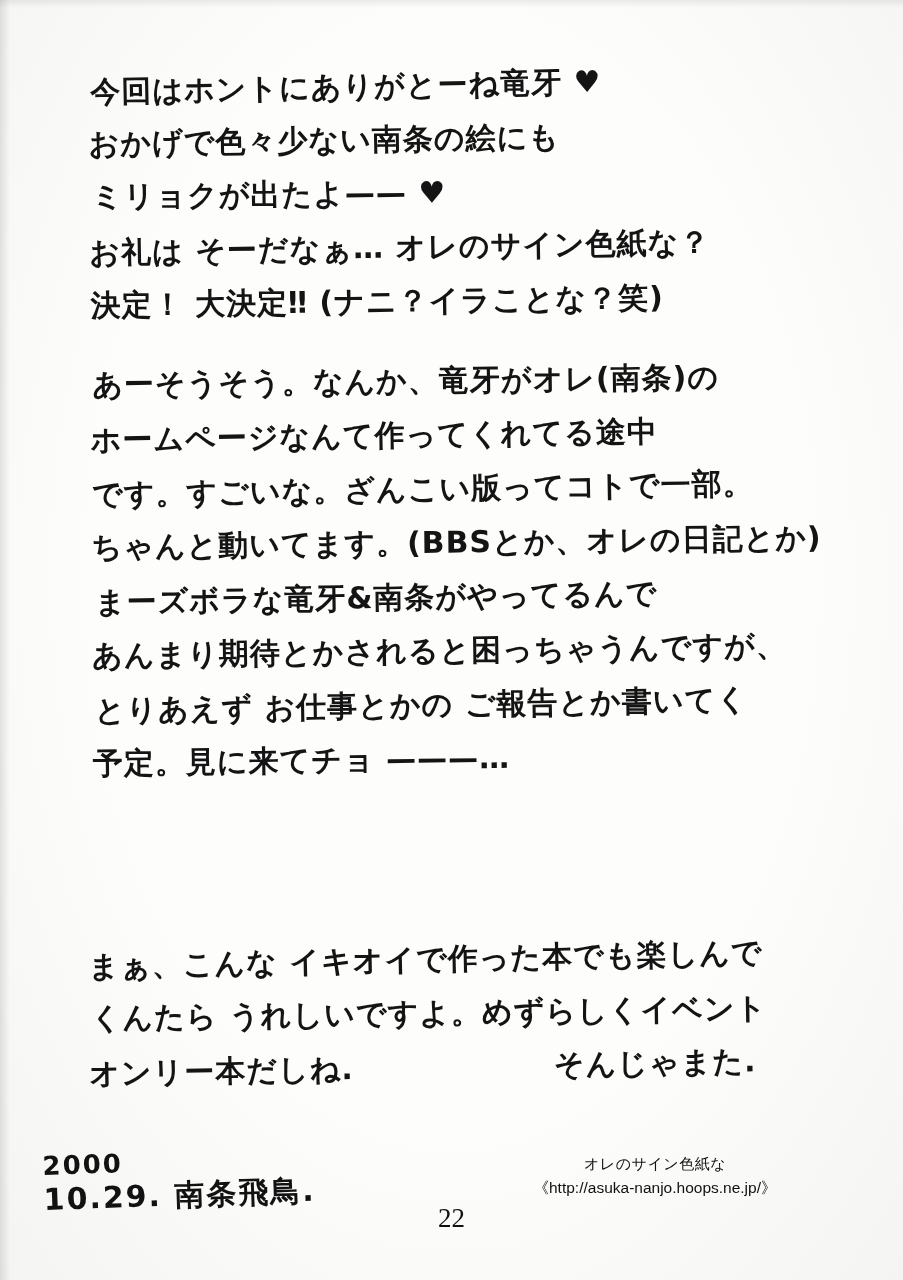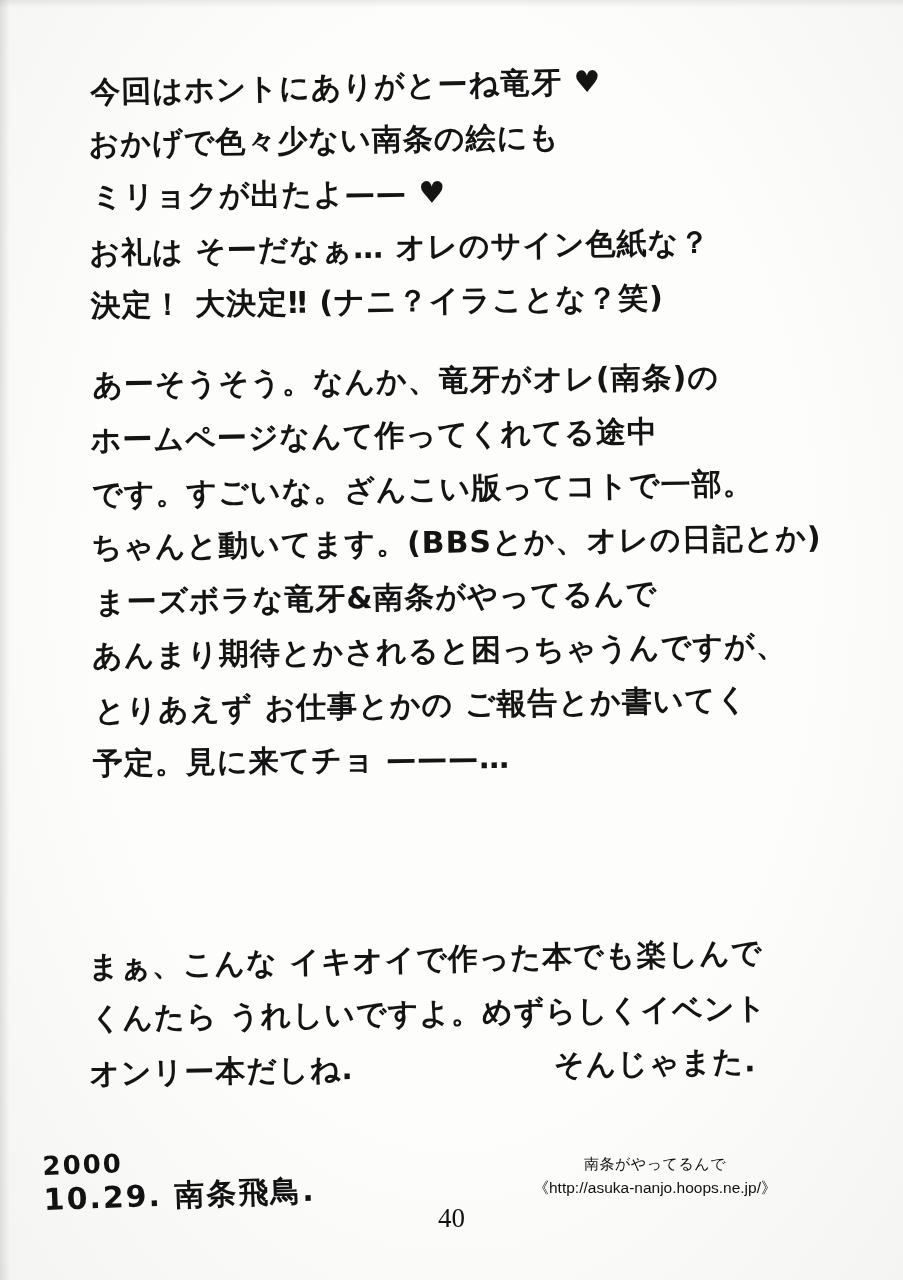--- a/index.html
+++ b/index.html
@@ -187,19 +187,19 @@
     <span class="hw-line">まぁ、こんな イキオイで作った本でも楽しんで</span>
     <span class="hw-line">くんたら うれしいですよ。めずらしくイベント</span>
     <span class="hw-line"><span>オンリー本だしね.</span><span class="sig-inline">そんじゃまた.</span></span>
   </div>
 
   <div class="sig-block">
     <div class="sig-year">2000</div>
     <div class="sig-date">10.29. 南条飛鳥.</div>
   </div>
 
-  <div class="page-number">40</div>
+  <div class="page-number">22</div>
 
   <div class="footer-url">
-    <div class="footer-title">南条がやってるんで</div>
+    <div class="footer-title">オレのサイン色紙な</div>
     <div class="footer-link">《http://asuka-nanjo.hoops.ne.jp/》</div>
   </div>
 </div>
 
 </body></html>

